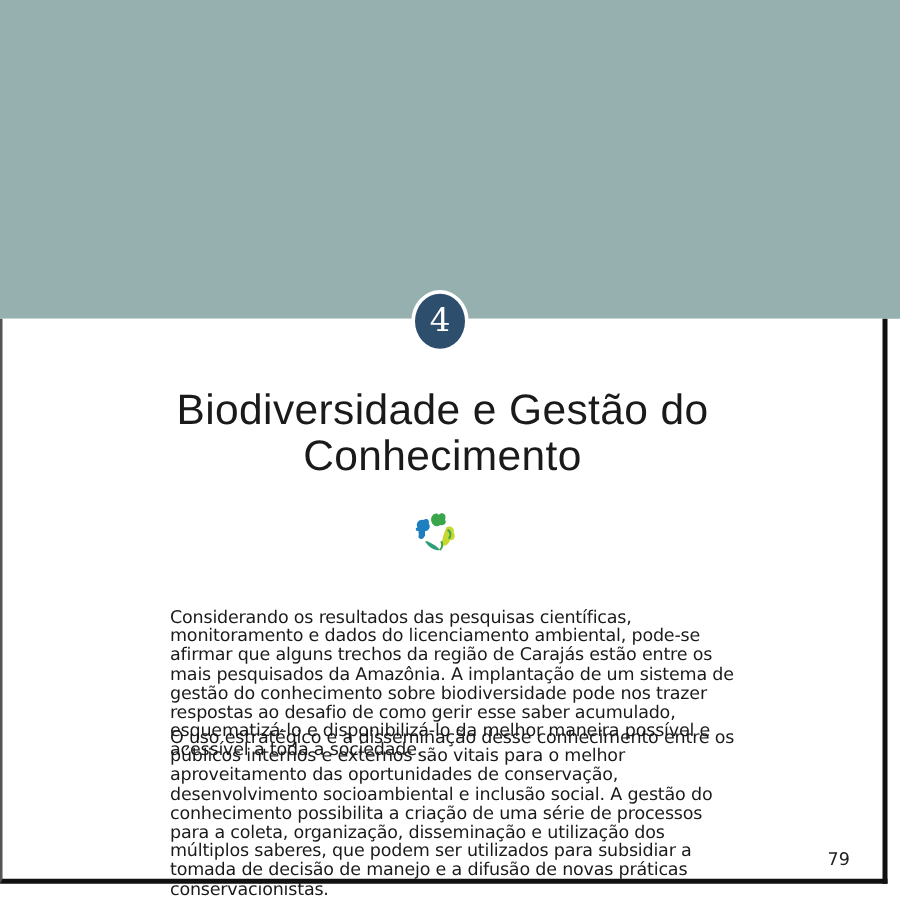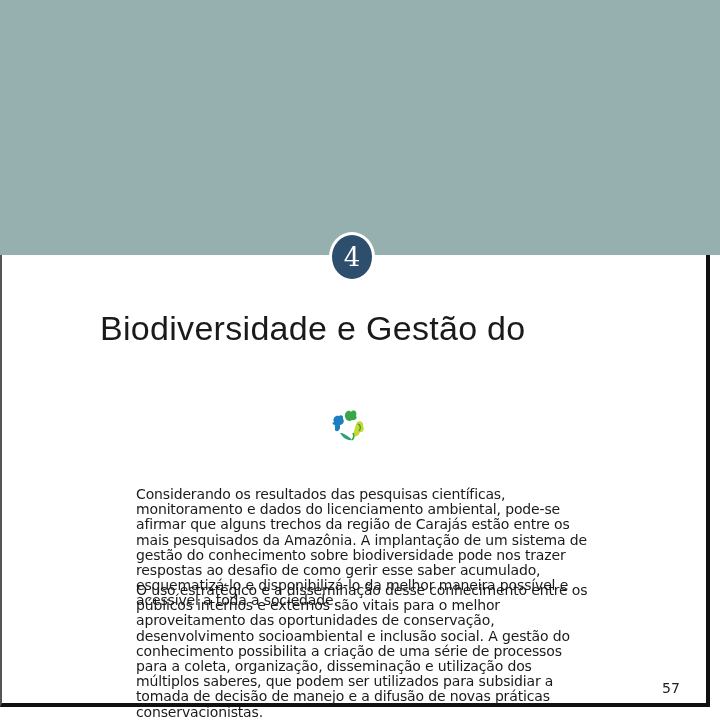--- a/index.html
+++ b/index.html
@@ -27,20 +27,21 @@
       border: 3px solid #ffffff;
       box-sizing: border-box;
       display: flex; align-items: center; justify-content: center;
       color: #ffffff;
       font-family: "DejaVu Serif", serif;
       font-size: 26px; font-weight: normal;
       z-index: 2;
     }
     .chapter-title {
       position: absolute; left: 100px; top: 310px; width: 508px;
+      text-align: center;
       font-family: "Liberation Sans", sans-serif;
       font-size: 34px; line-height: 37px;
       color: #1a1a1a;
       margin: 0; font-weight: normal;
       letter-spacing: 0.3px;
     }
     .logo {
       position: absolute; left: 330px; top: 408px; width: 38px; height: 36px;
     }
     .body-text {
@@ -65,20 +66,21 @@
 <div class="header-band"></div>
 
 <div class="page-frame"></div>
 
 <div class="chapter-badge">
   <span>4</span>
 </div>
 
 <h1 class="chapter-title">
   <span>Biodiversidade e Gestão do</span><br>
+  <span>Conhecimento</span>
 </h1>
 
 <div class="logo">
   <svg width="38" height="36" viewBox="0 0 38 36">
 
     <path d="M4 14 C2 10,6 7,9 8 C11 6,14 8,13 11 C15 13,13 17,10 17 L10 21 C7 22,4 20,5 17 C2 17,2 14,4 14 Z" fill="#1e7fc0"></path>
     <circle cx="7" cy="21" r="2.2" fill="#1e7fc0"></circle>
 
     <path d="M15 9 C14 4,19 1,21 4 C23 1,28 3,26 8 C28 10,25 13,22 12 C20 14,16 13,15 9 Z" fill="#3aa64a"></path>
 
@@ -86,13 +88,13 @@
     <path d="M28 16 C31 17,31 21,29 23" stroke="#3aa64a" stroke-width="1.5" fill="none"></path>
 
     <path d="M10 25 C13 30,18 33,22 32 C20 29,16 27,12 25 Z" fill="#2e9e7a"></path>
     <path d="M22 32 C24 30,24 27,23 25" stroke="#3aa64a" stroke-width="1.6" fill="none"></path>
   </svg>
 </div>
 
 <p class="body-text para-1">Considerando os resultados das pesquisas científicas, monitoramento e dados do licenciamento ambiental, pode-se afirmar que alguns trechos da região de Carajás estão entre os mais pesquisados da Amazônia. A implantação de um sistema de gestão do conhecimento sobre biodiversidade pode nos trazer respostas ao desafio de como gerir esse saber acumulado, esquematizá-lo e disponibilizá-lo da melhor maneira possível e acessível a toda a sociedade.</p>
 <p class="body-text para-2">O uso estratégico e a disseminação desse conhecimento entre os públicos internos e externos são vitais para o melhor aproveitamento das oportunidades de conservação, desenvolvimento socioambiental e inclusão social. A gestão do conhecimento possibilita a criação de uma série de processos para a coleta, organização, disseminação e utilização dos múltiplos saberes, que podem ser utilizados para subsidiar a tomada de decisão de manejo e a difusão de novas práticas conservacionistas.</p>
 
-<div class="page-number">57</div>
+<div class="page-number">79</div>
 
 </body></html>

